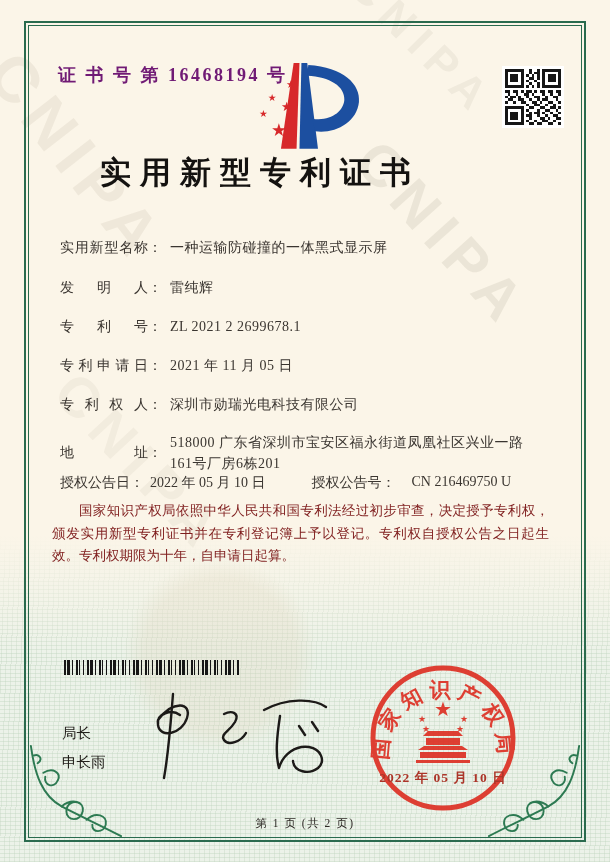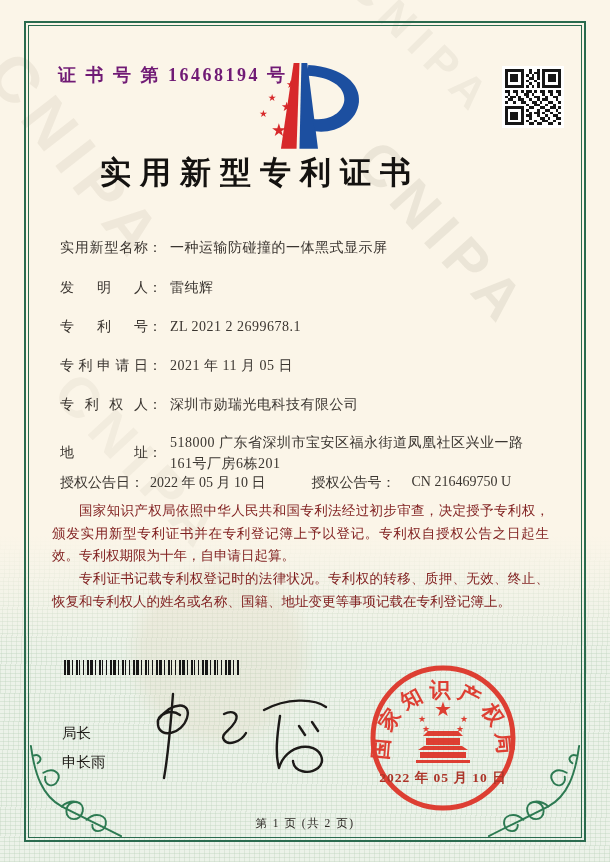--- a/index.html
+++ b/index.html
@@ -183,21 +183,20 @@
     <span class="grant-gap"></span>
     <span class="grant-pair">
       <span>授权公告号</span>
         <span>：</span>
         <span style="margin-left:16px">CN 216469750 U</span>
     </span>
   </div>
 
   <div class="paras">
     <p>国家知识产权局依照中华人民共和国专利法经过初步审查，决定授予专利权，颁发实用新型专利证书并在专利登记簿上予以登记。专利权自授权公告之日起生效。专利权期限为十年，自申请日起算。</p>
-    <p>专利证书记载专利权登记时的法律状况。专利权的转移、质押、无效、终止、恢复和专利权人的姓名或名称、国籍、地址变更等事项记载在专利登记簿上。</p>
   </div>
 
   <div class="barcode"></div>
 
   <div class="signer-title">局长</div>
   <div class="signer-name">申长雨</div>
   <svg class="sig" viewBox="0 0 212 96">
     <g fill="none" stroke="#1c1a18" stroke-width="2.4" stroke-linecap="round" stroke-linejoin="round">
       <path d="M30,32 C45,12 64,14 59,30 C54,46 32,51 30,37 C28,25 44,21 52,27"></path>
       <path d="M45,6 C43,30 41,62 36,90"></path>

